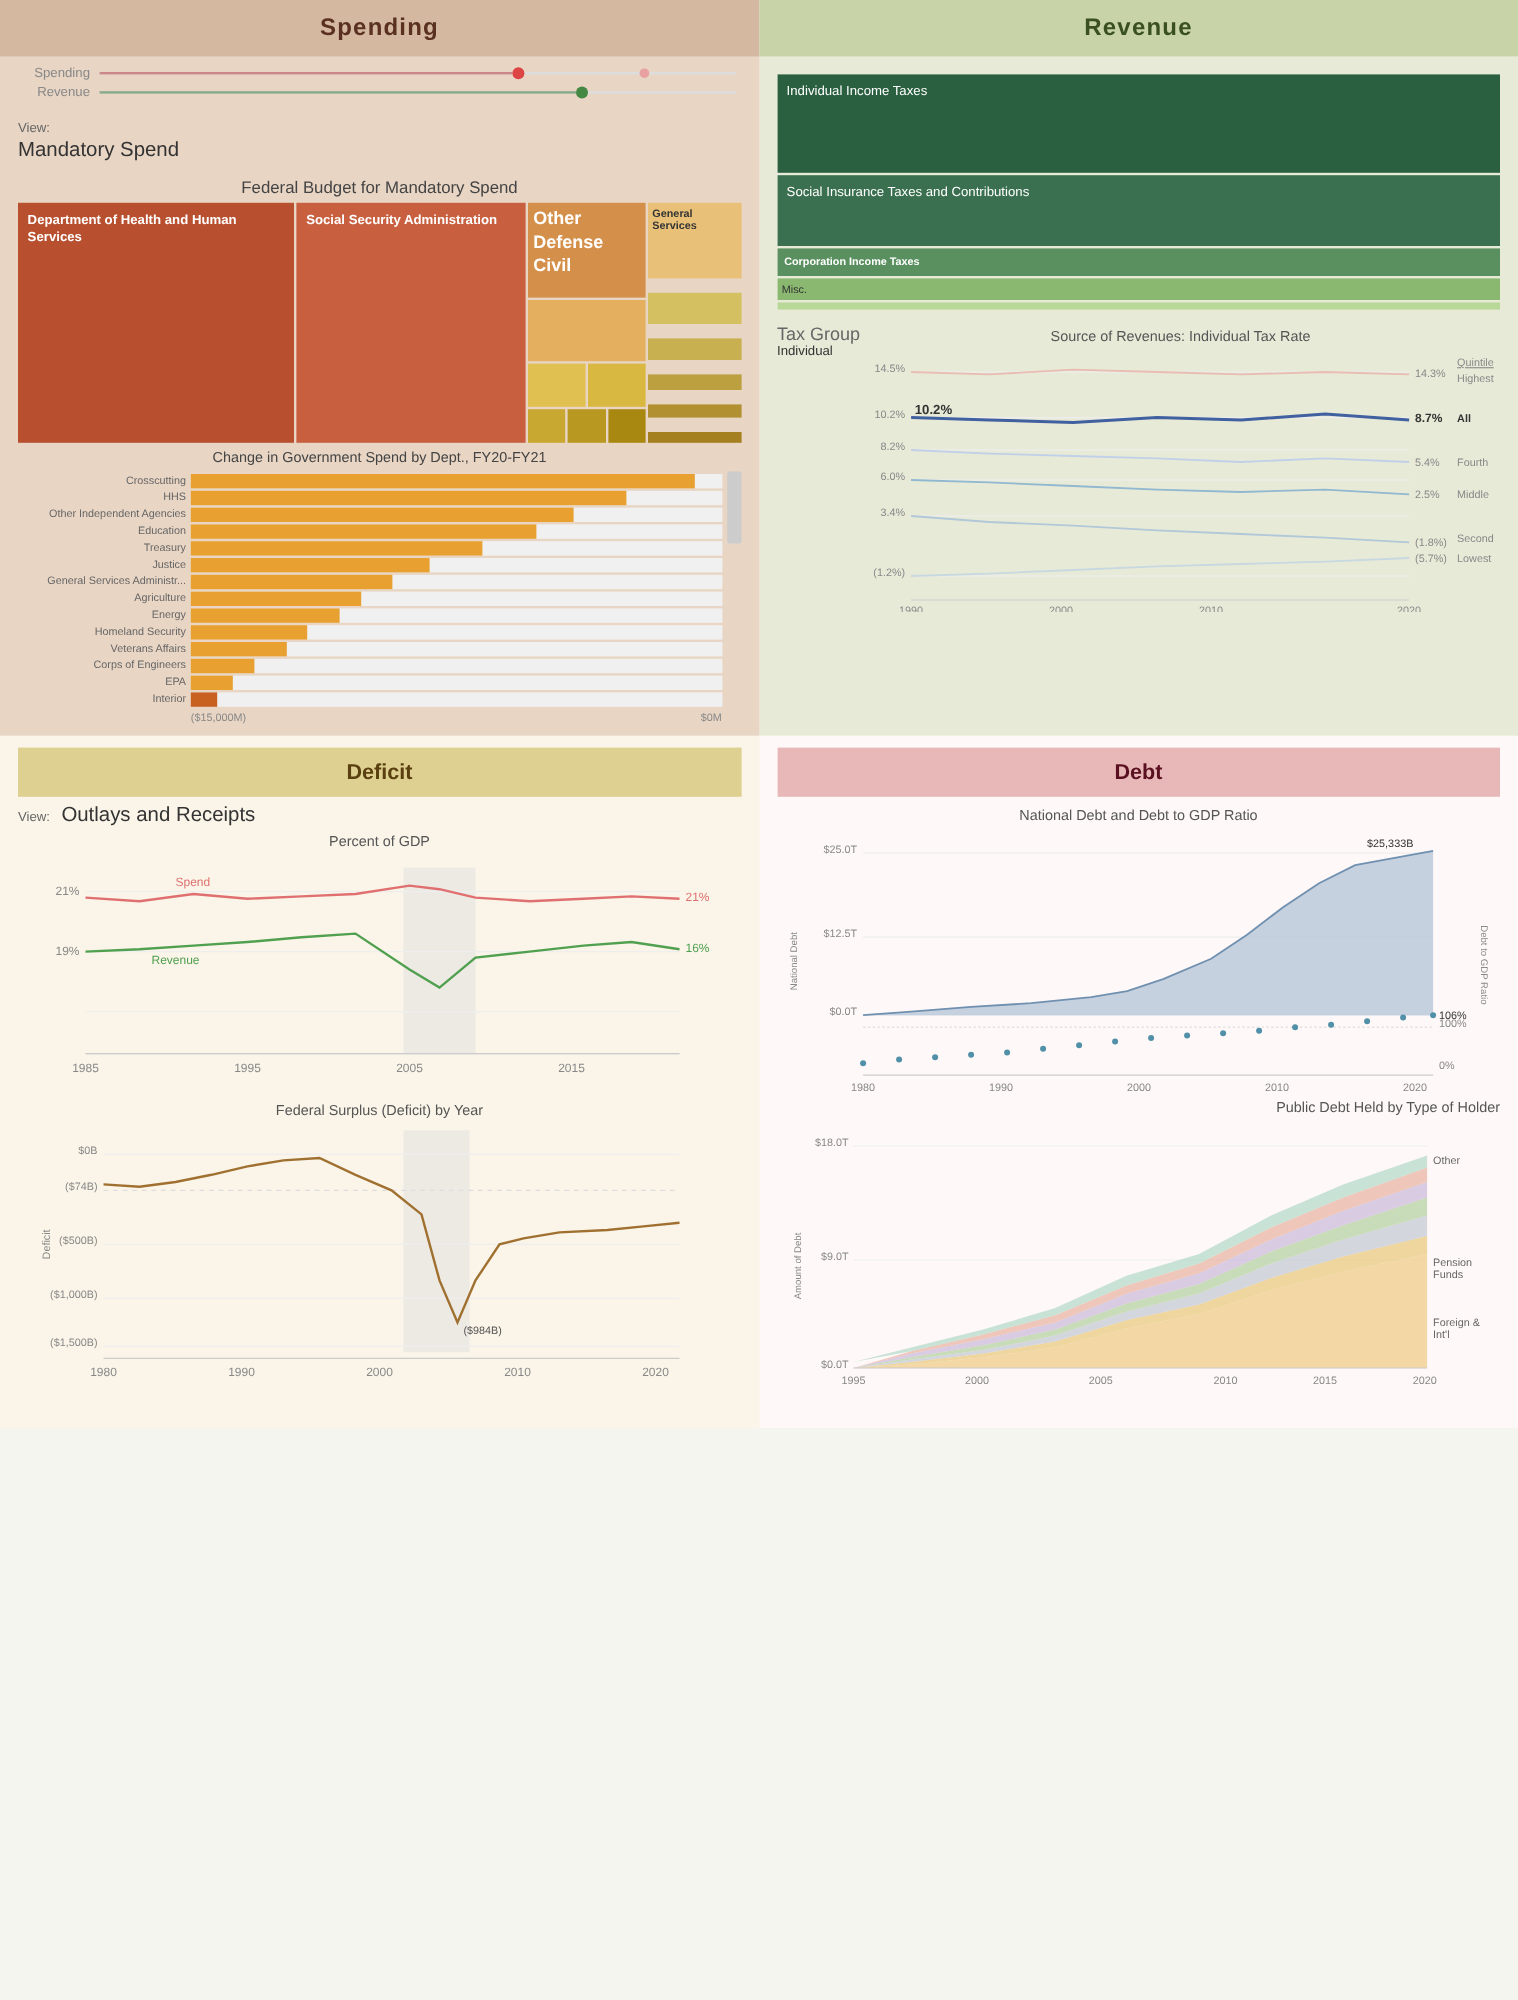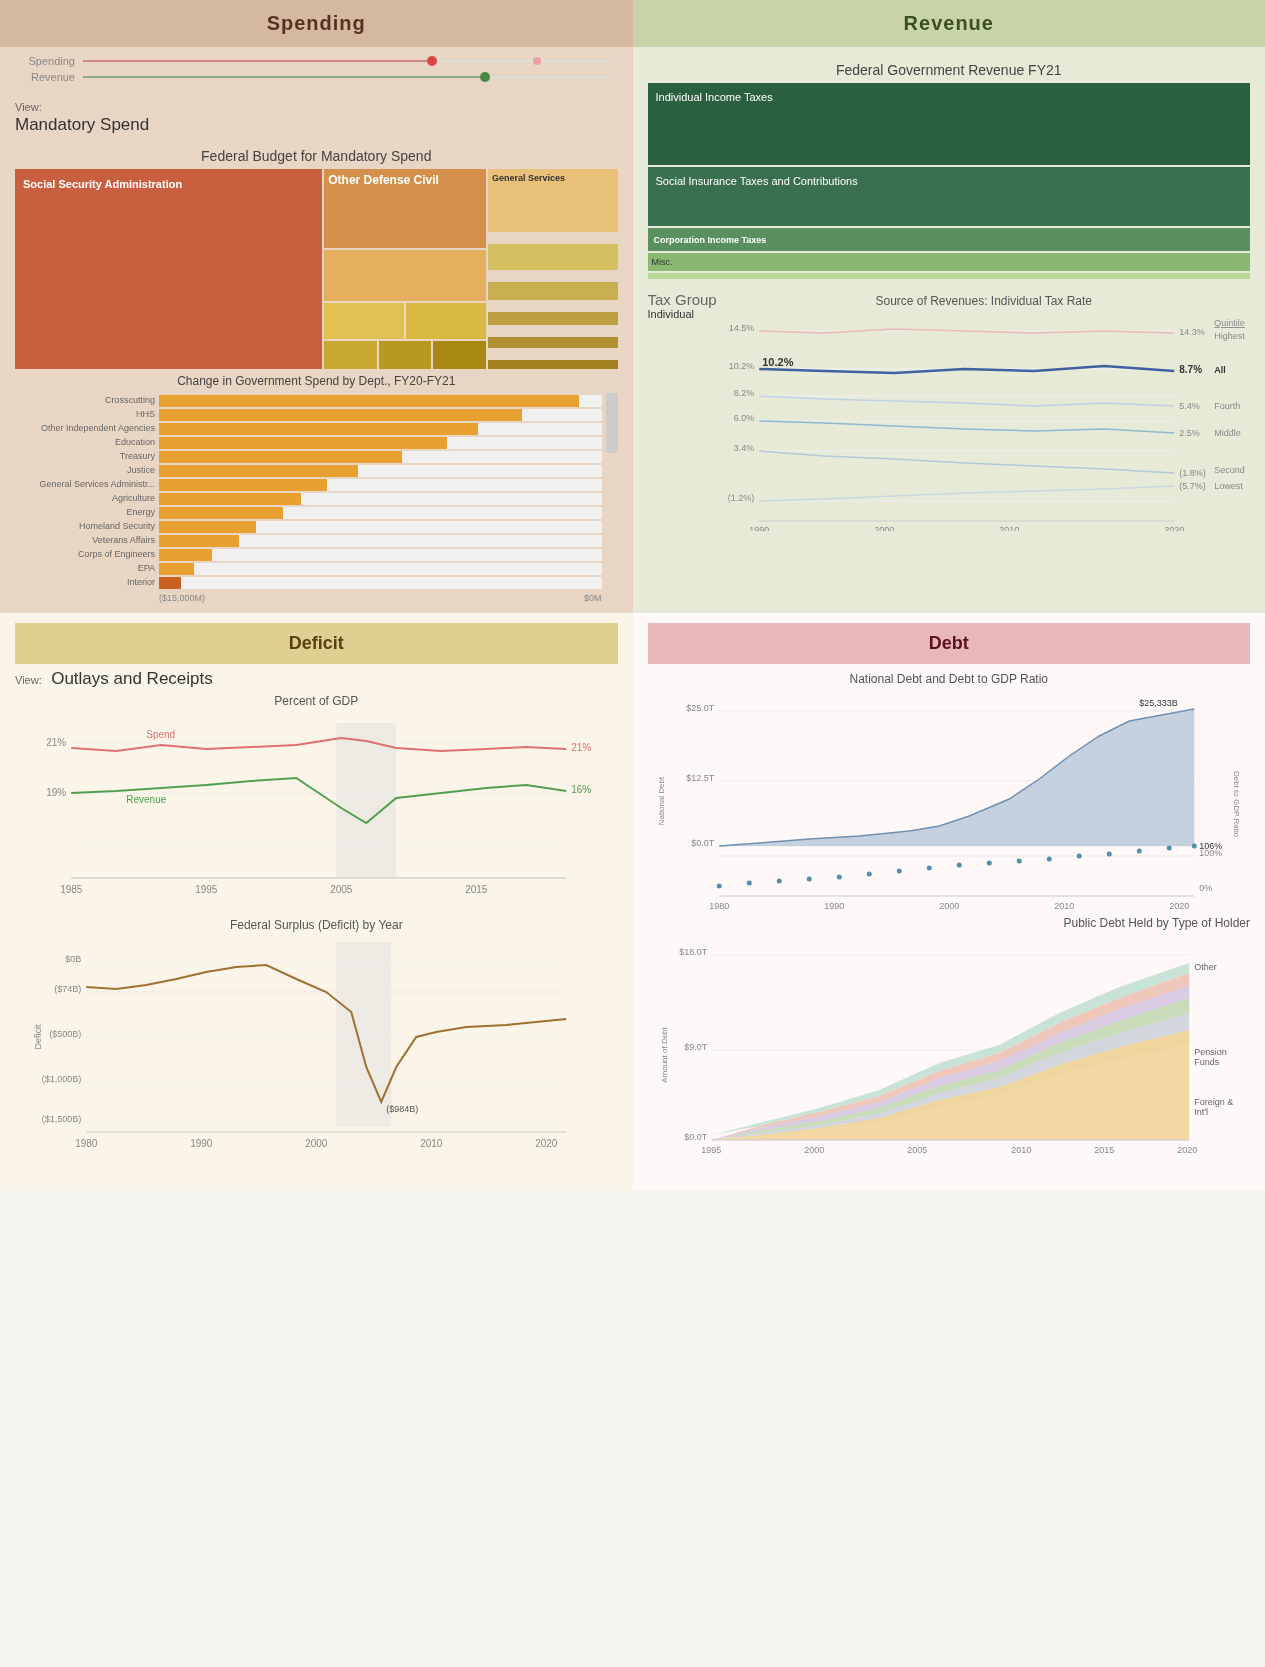--- a/index.html
+++ b/index.html
@@ -104,26 +104,29 @@
     <div class="quad-content">
       <div style="display:flex; gap:5px; margin-bottom:5px;">
         <div>
           <div class="view-label">View:</div>
           <div class="view-value">Mandatory Spend</div>
         </div>
       </div>
       <div class="chart-title">Federal Budget for Mandatory Spend</div>
 
       <div class="treemap-container">
+        <div class="treemap-hhs">
+          <span class="treemap-label">Department of Health and Human Services</span>
+        </div>
         <div class="treemap-ssa">
           <span class="treemap-label">Social Security Administration</span>
         </div>
         <div class="treemap-other">
           <div class="treemap-cell treemap-defense" style="flex:2">
-            <span class="treemap-label" style="font-size:12px;">Other Defense Civil</span>
+            <span class="treemap-label" style="font-size:15px;">Other Defense Civil</span>
           </div>
           <div class="treemap-cell treemap-civil" style="flex:1.2"></div>
           <div style="display:flex; gap:2px; flex:1;">
             <div style="flex:1; background:#e0c050;"></div>
             <div style="flex:1; background:#d8b840;"></div>
           </div>
           <div style="display:flex; gap:2px; flex:0.8;">
             <div style="flex:1; background:#c8a830;"></div>
             <div style="flex:1; background:#b89820;"></div>
             <div style="flex:1; background:#a88810;"></div>
@@ -235,21 +238,20 @@
         </div>
         <div class="bar-scroll"></div>
       </div>
     </div>
   </div>
 
   <div class="quadrant quad-revenue">
     <div class="quad-header">Revenue</div>
 
     <div class="quad-content">
-      <div class="chart-title" style="margin-bottom:5px;">Federal Government Revenue FY21</div>
 
       <div class="rev-treemap">
         <div class="rev-individual">
           <span>Individual Income Taxes</span>
         </div>
         <div class="rev-social">
           <span>Social Insurance Taxes and Contributions</span>
         </div>
         <div class="rev-corp-col">
           <div class="rev-corp">

